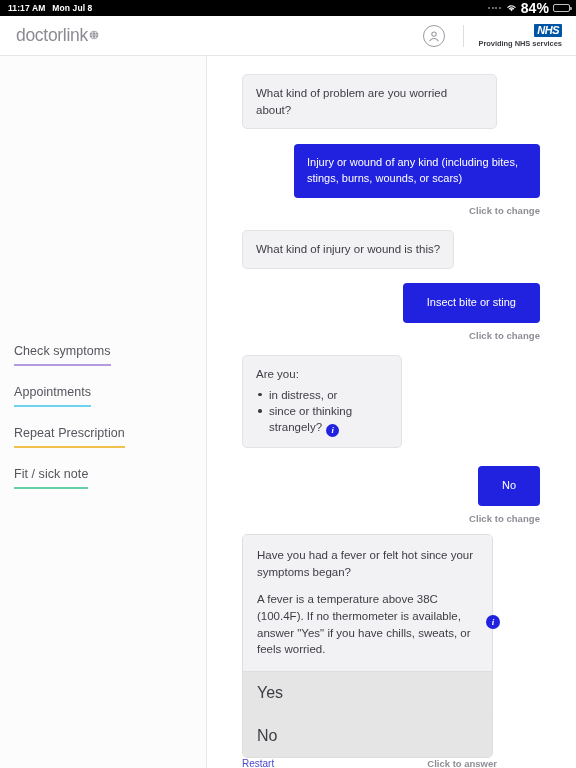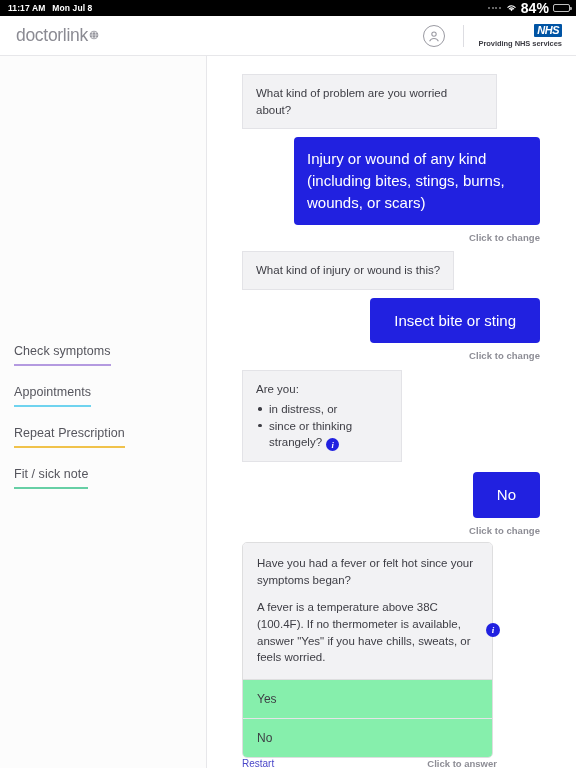--- a/index.html
+++ b/index.html
@@ -186,34 +186,34 @@
     overflow: hidden;
   }
 
   .row { display: flex; width: 100%; }
   .row.left { justify-content: flex-start; }
   .row.right { justify-content: flex-end; }
 
   .bubble-bot {
     background: #f2f2f4;
     border: 1px solid #e3e3e7;
-    border-radius: 0;
+    border-radius: 5px;
     padding: 10px 13px;
     font-size: 11.5px;
     line-height: 1.45;
     color: #3d3d44;
     max-width: 255px;
   }
 
   .bubble-user {
     background: #2121e0;
     color: #ffffff;
     border-radius: 4px;
     padding: 11px 13px;
-    font-size: 15px;
+    font-size: 11px;
     line-height: 1.45;
     max-width: 246px;
     cursor: pointer;
   }
   .bubble-user.compact { padding: 12px 24px; }
 
   .hint {
     font-size: 9.5px;
     font-weight: bold;
     color: #8d8d95;
@@ -276,23 +276,23 @@
     background: #f2f2f4;
     padding: 12px 14px 13px 14px;
     font-size: 11.5px;
     line-height: 1.45;
     color: #3d3d44;
     border-bottom: 1px solid #dededf;
   }
   .qcard-body p + p { margin-top: 11px; }
   .qcard-option {
     padding: 12px 14px;
-    font-size: 12px;
+    font-size: 16px;
     color: #3d3d44;
-    background: #86efac;
+    background: #e5e5e5;
     cursor: pointer;
   }
   .qcard-option + .qcard-option { border-top: 1px solid #e4e4e7; }
 
   .card-info {
     position: absolute;
     right: -7px;
     top: 81px;
     width: 14px;
     height: 14px;

